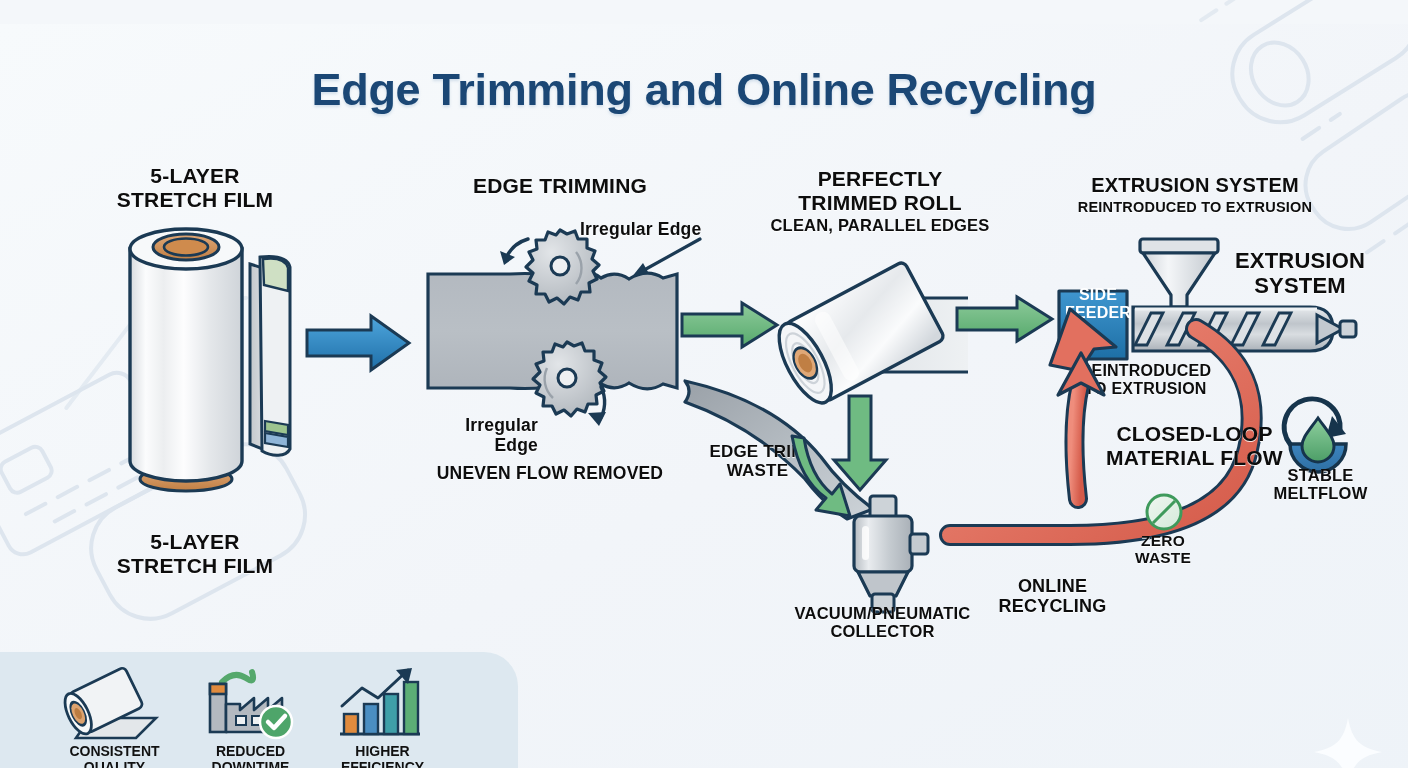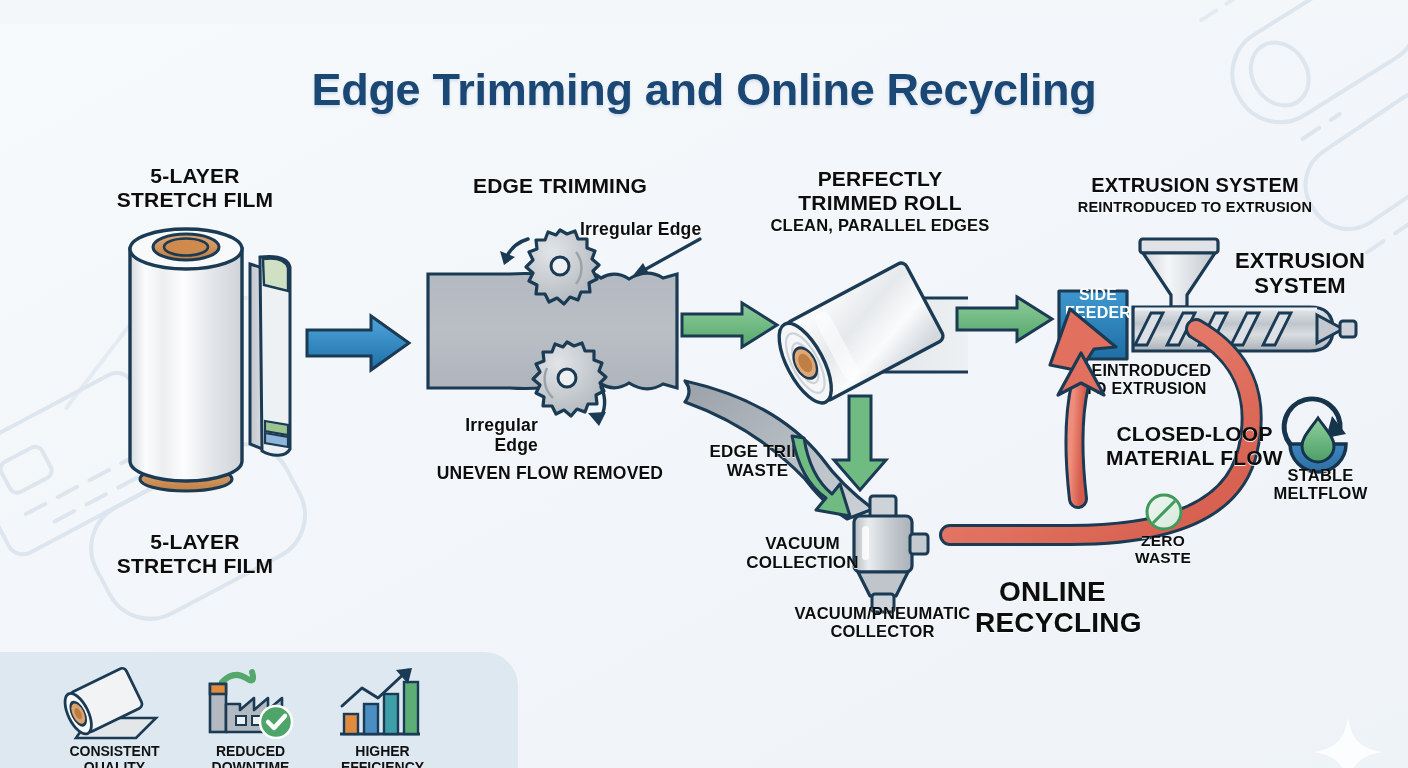--- a/index.html
+++ b/index.html
@@ -314,22 +314,20 @@
       </linearGradient>
     </defs>
     <rect x="30" y="2" width="26" height="22" rx="3" fill="#cdd3d8" stroke="#1b3a54" stroke-width="3"></rect>
     <rect x="14" y="22" width="58" height="56" rx="6" fill="url(#collG)" stroke="#1b3a54" stroke-width="3.2"></rect>
     <rect x="70" y="40" width="18" height="20" rx="3" fill="#c4cad0" stroke="#1b3a54" stroke-width="3"></rect>
     <path d="M18 78 L68 78 L56 102 L30 102 Z" fill="#bfc5cb" stroke="#1b3a54" stroke-width="3.2" stroke-linejoin="round"></path>
     <rect x="32" y="100" width="22" height="18" rx="3" fill="#cdd3d8" stroke="#1b3a54" stroke-width="3"></rect>
     <rect x="22" y="32" width="7" height="34" rx="3.5" fill="#ffffff" opacity=".8"></rect>
   </svg>
 
-  <div class="lbl" style="left:740px;top:510px;width:125px;font-size:17px;">VACUUM
-COLLECTION</div>
   <div class="lbl" style="left:790px;top:580px;width:185px;font-size:16.5px;">VACUUM/PNEUMATIC
 COLLECTOR</div>
 
   <svg class="abs" style="left:930px;top:275px;" width="400" height="330">
     <defs>
       <linearGradient id="redA" x1="0" y1="0" x2="1" y2="1">
         <stop offset="0%" stop-color="#ef8d7c"></stop>
         <stop offset="100%" stop-color="#d45a49"></stop>
       </linearGradient>
     </defs>
@@ -340,21 +338,21 @@
     <path d="M120 66 L140 10 L186 48 L164 50 L150 72 Z" fill="#e2705f" stroke="#1b3a54" stroke-width="3.2" stroke-linejoin="round"></path>
 
     <path d="M148 200 Q140 130 150 86" fill="none" stroke="#1b3a54" stroke-width="20" stroke-linecap="round"></path>
     <path d="M148 200 Q140 130 150 86" fill="none" stroke="url(#redA)" stroke-width="14" stroke-linecap="round"></path>
     <path d="M128 96 L151 54 L174 96 L151 84 Z" fill="#e2705f" stroke="#1b3a54" stroke-width="3.2" stroke-linejoin="round"></path>
   </svg>
 
   <div class="lbl" style="left:1102px;top:398px;width:185px;font-size:21px;">CLOSED-LOOP
 MATERIAL FLOW</div>
 
-  <div class="lbl" style="left:975px;top:552px;width:155px;font-size:28px;">ONLINE
+  <div class="lbl" style="left:975px;top:552px;width:155px;font-size:18px;">ONLINE
 RECYCLING</div>
 
   <svg class="abs" style="left:1142px;top:466px;" width="44" height="44">
     <defs>
       <linearGradient id="zwG" x1="0" y1="0" x2="1" y2="1">
         <stop offset="0%" stop-color="#f0f7f1"></stop>
         <stop offset="100%" stop-color="#d4e9da"></stop>
       </linearGradient>
     </defs>
     <circle cx="22" cy="22" r="17" fill="url(#zwG)" stroke="#3f9a5c" stroke-width="3"></circle>

